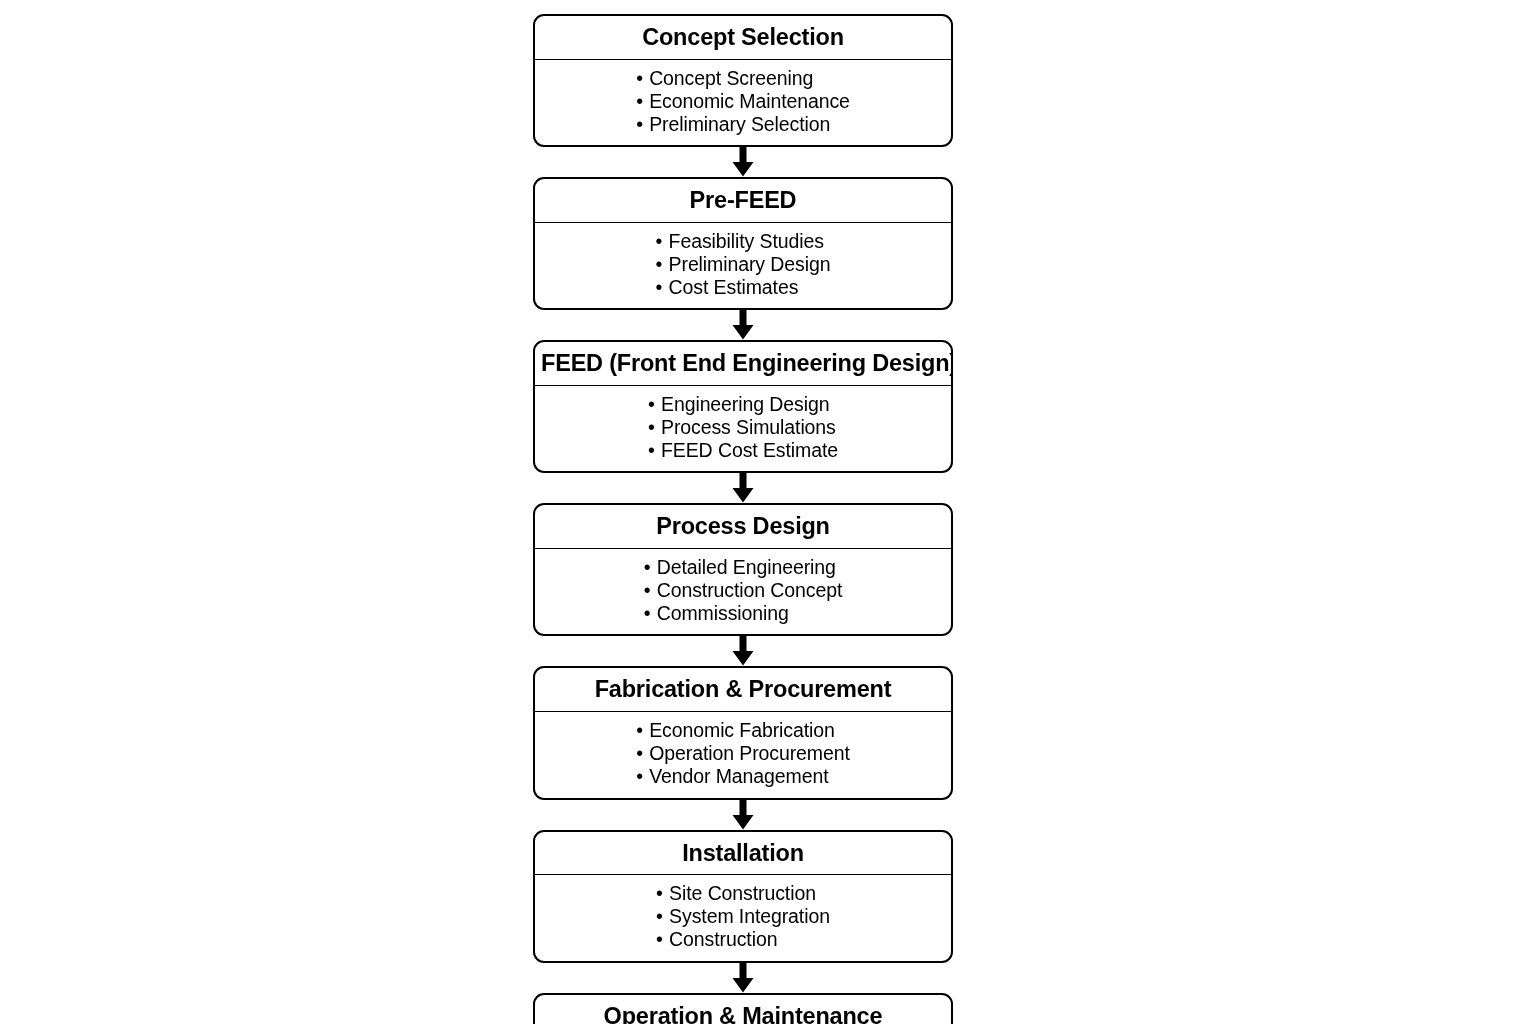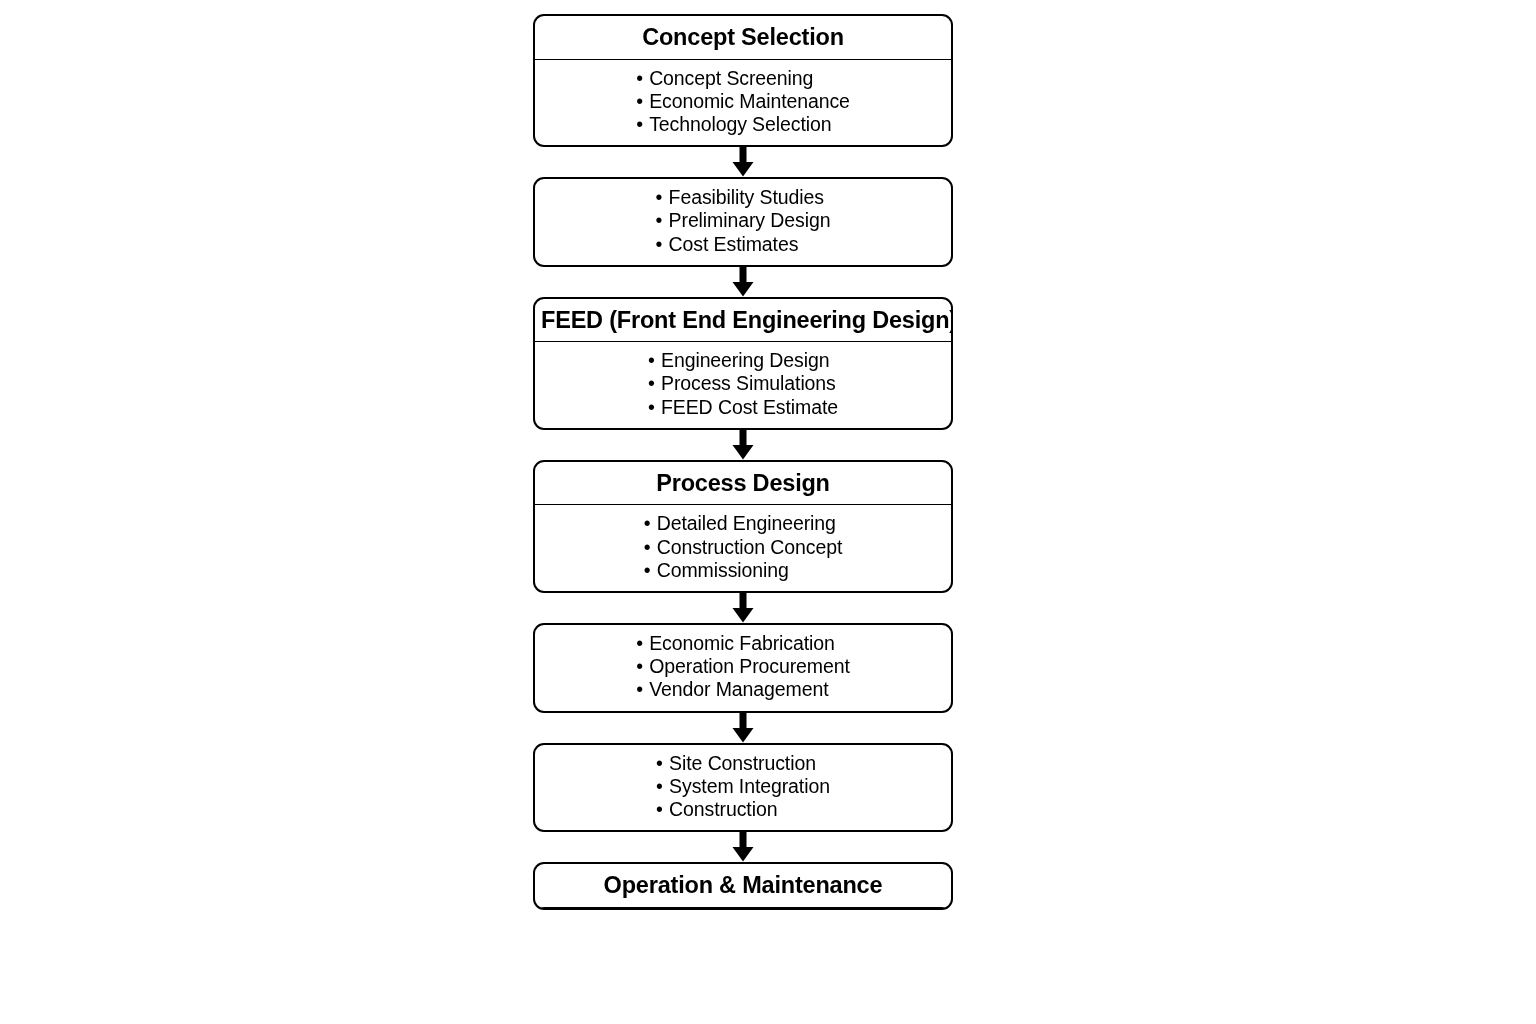--- a/index.html
+++ b/index.html
@@ -112,31 +112,32 @@
             <div class="bullet-item">
               <span class="bullet-dot">•</span>
               <span class="bullet-text">Concept Screening</span>
             </div>
             <div class="bullet-item">
               <span class="bullet-dot">•</span>
               <span class="bullet-text">Economic Maintenance</span>
             </div>
             <div class="bullet-item">
               <span class="bullet-dot">•</span>
-              <span class="bullet-text">Technology Selection</span>
-            </div>
-          </div>
-        </div>
-      </div>
-      <div class="arrow-connector">
-        <svg width="26" height="30" viewBox="0 0 26 30" aria-hidden="true">
-          <polygon points="9.5,0 16.5,0 16.5,15 23.5,15 13,29.5 2.5,15 9.5,15" fill="#000000"></polygon>
-        </svg>
-      </div>
-      <div class="stage-box">
+              <span class="bullet-text">Preliminary Selection</span>
+            </div>
+          </div>
+        </div>
+      </div>
+      <div class="arrow-connector">
+        <svg width="26" height="30" viewBox="0 0 26 30" aria-hidden="true">
+          <polygon points="9.5,0 16.5,0 16.5,15 23.5,15 13,29.5 2.5,15 9.5,15" fill="#000000"></polygon>
+        </svg>
+      </div>
+      <div class="stage-box">
+        <div class="stage-title">Pre-FEED</div>
         <div class="stage-body">
           <div class="bullet-list">
             <div class="bullet-item">
               <span class="bullet-dot">•</span>
               <span class="bullet-text">Feasibility Studies</span>
             </div>
             <div class="bullet-item">
               <span class="bullet-dot">•</span>
               <span class="bullet-text">Preliminary Design</span>
             </div>
@@ -194,20 +195,21 @@
             </div>
           </div>
         </div>
       </div>
       <div class="arrow-connector">
         <svg width="26" height="30" viewBox="0 0 26 30" aria-hidden="true">
           <polygon points="9.5,0 16.5,0 16.5,15 23.5,15 13,29.5 2.5,15 9.5,15" fill="#000000"></polygon>
         </svg>
       </div>
       <div class="stage-box">
+        <div class="stage-title">Fabrication &amp; Procurement</div>
         <div class="stage-body">
           <div class="bullet-list">
             <div class="bullet-item">
               <span class="bullet-dot">•</span>
               <span class="bullet-text">Economic Fabrication</span>
             </div>
             <div class="bullet-item">
               <span class="bullet-dot">•</span>
               <span class="bullet-text">Operation Procurement</span>
             </div>
@@ -217,20 +219,21 @@
             </div>
           </div>
         </div>
       </div>
       <div class="arrow-connector">
         <svg width="26" height="30" viewBox="0 0 26 30" aria-hidden="true">
           <polygon points="9.5,0 16.5,0 16.5,15 23.5,15 13,29.5 2.5,15 9.5,15" fill="#000000"></polygon>
         </svg>
       </div>
       <div class="stage-box">
+        <div class="stage-title">Installation</div>
         <div class="stage-body">
           <div class="bullet-list">
             <div class="bullet-item">
               <span class="bullet-dot">•</span>
               <span class="bullet-text">Site Construction</span>
             </div>
             <div class="bullet-item">
               <span class="bullet-dot">•</span>
               <span class="bullet-text">System Integration</span>
             </div>

